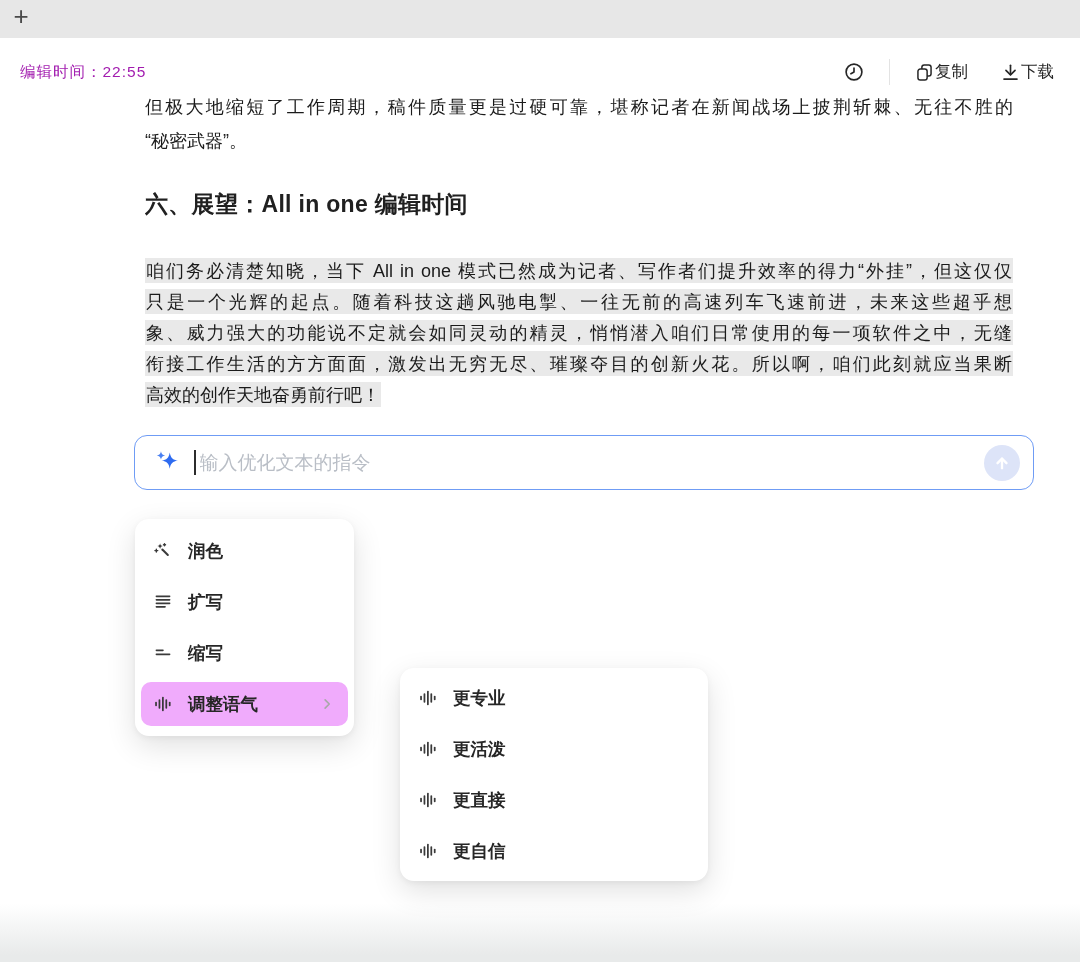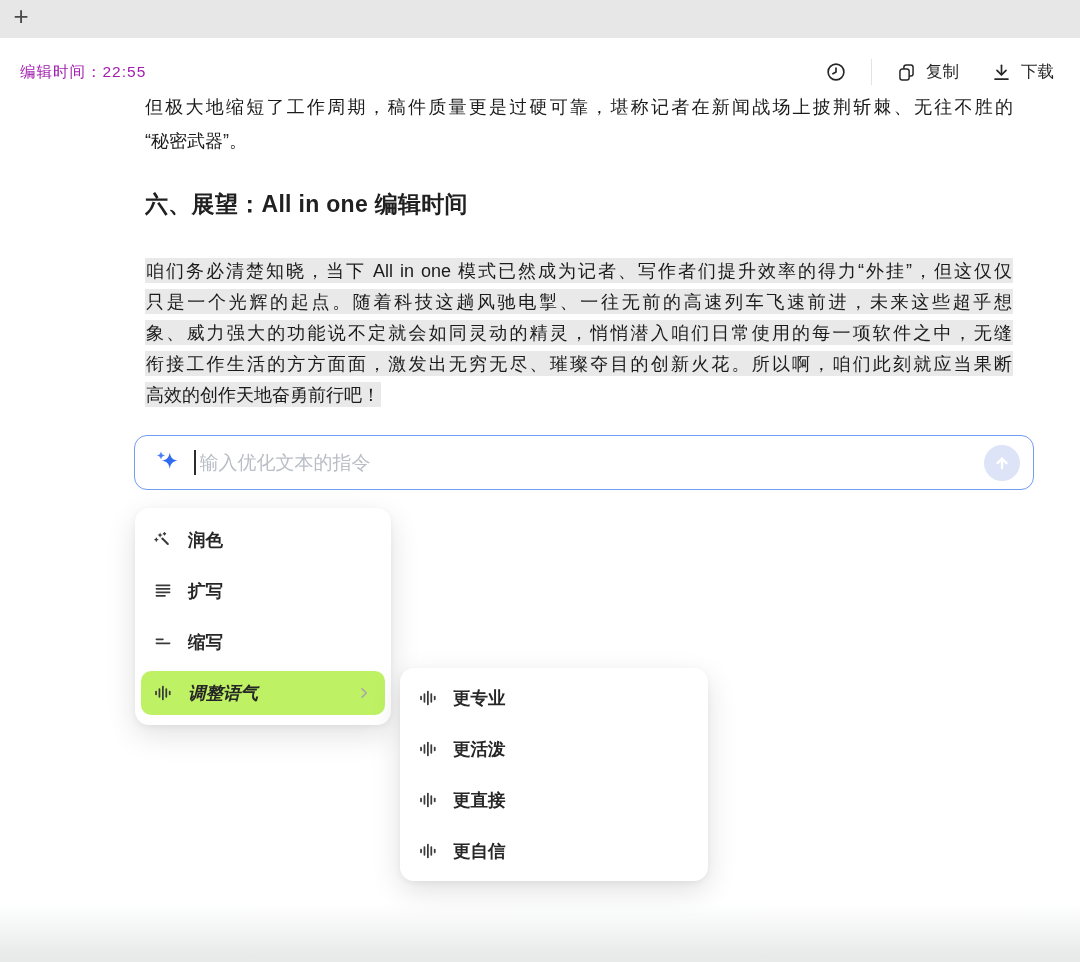--- a/index.html
+++ b/index.html
@@ -13,21 +13,21 @@
   .plus-btn{
     position:absolute;left:7px;top:1px;width:28px;height:30px;
     display:flex;align-items:center;justify-content:center;
     font-size:26px;font-weight:300;color:#4a4a4a;cursor:pointer;line-height:1;
   }
   
   .edit-time{position:absolute;left:20px;top:62px;font-size:15.5px;color:#a21caf;letter-spacing:1px;}
   .actions{position:absolute;right:26px;top:56px;height:32px;display:flex;align-items:center;color:#262626;}
   .icon-btn{display:flex;align-items:center;cursor:pointer;color:#262626;}
   .v-divider{width:1px;height:26px;background:#e3e3e3;margin:0 24px;}
-  .action{display:flex;align-items:center;gap:9px;font-size:16.5px;font-weight:500;color:#262626;cursor:pointer;}
+  .action{display:flex;align-items:center;font-size:16.5px;font-weight:500;color:#262626;cursor:pointer;}
   .action + .action{margin-left:32px;}
   .action svg{display:block}
   
   .doc{position:absolute;left:145px;top:96px;width:868px;color:#1b1b1b;overflow:hidden;}
   .intro{margin:-6px 0 0 0;font-size:18px;line-height:34px;}
   .line{display:block;}
   .j{text-align:justify;text-align-last:justify;text-justify:inter-character;}
   .heading{margin:30px 0 0 0;font-size:23px;line-height:32px;font-weight:700;color:#202020;letter-spacing:.3px;}
   .para{margin-top:35px;font-size:18px;line-height:31px;}
   .hlbg{background:#e9e9e9;padding:2.5px 1px;}
@@ -43,28 +43,28 @@
   .cmd::placeholder{color:#b9bec6;}
   .send{
     width:36px;height:36px;border-radius:50%;background:#dde4f8;border:none;flex:0 0 auto;
     display:flex;align-items:center;justify-content:center;cursor:pointer;padding:0;
   }
   
   .card{
     position:absolute;background:#fff;border-radius:14px;box-sizing:border-box;z-index:2;
     box-shadow:0 2px 6px rgba(0,0,0,.05),0 10px 30px rgba(0,0,0,.12);
   }
-  .menu{left:135px;top:508px;width:256px;padding:10px 6px;}
+  .menu{left:135px;top:519px;width:219px;padding:10px 6px;}
   .submenu{left:400px;top:668px;width:308px;padding:8px 6px;}
   .mi{
     height:44px;display:flex;align-items:center;gap:15px;padding:0 12px;margin-bottom:7px;
     border-radius:10px;font-size:17.5px;font-weight:600;color:#262626;cursor:pointer;
   }
   .mi:last-child{margin-bottom:0;}
-  .mi.active{background:#bef264;font-style:italic;}
+  .mi.active{background:#f0abfc;}
   .micon{width:20px;height:20px;flex:0 0 auto;display:flex;color:#3a3a3a;}
   .spacer{flex:1;}
   .chev{width:18px;height:18px;color:#a8a8a8;display:flex;}
   
   .footer-fade{
     position:absolute;left:0;bottom:0;width:1080px;height:58px;z-index:1;pointer-events:none;
     background:linear-gradient(180deg,rgba(232,234,234,0) 0%,#e8eaea 88%);
   }
 </style>
 </head>

